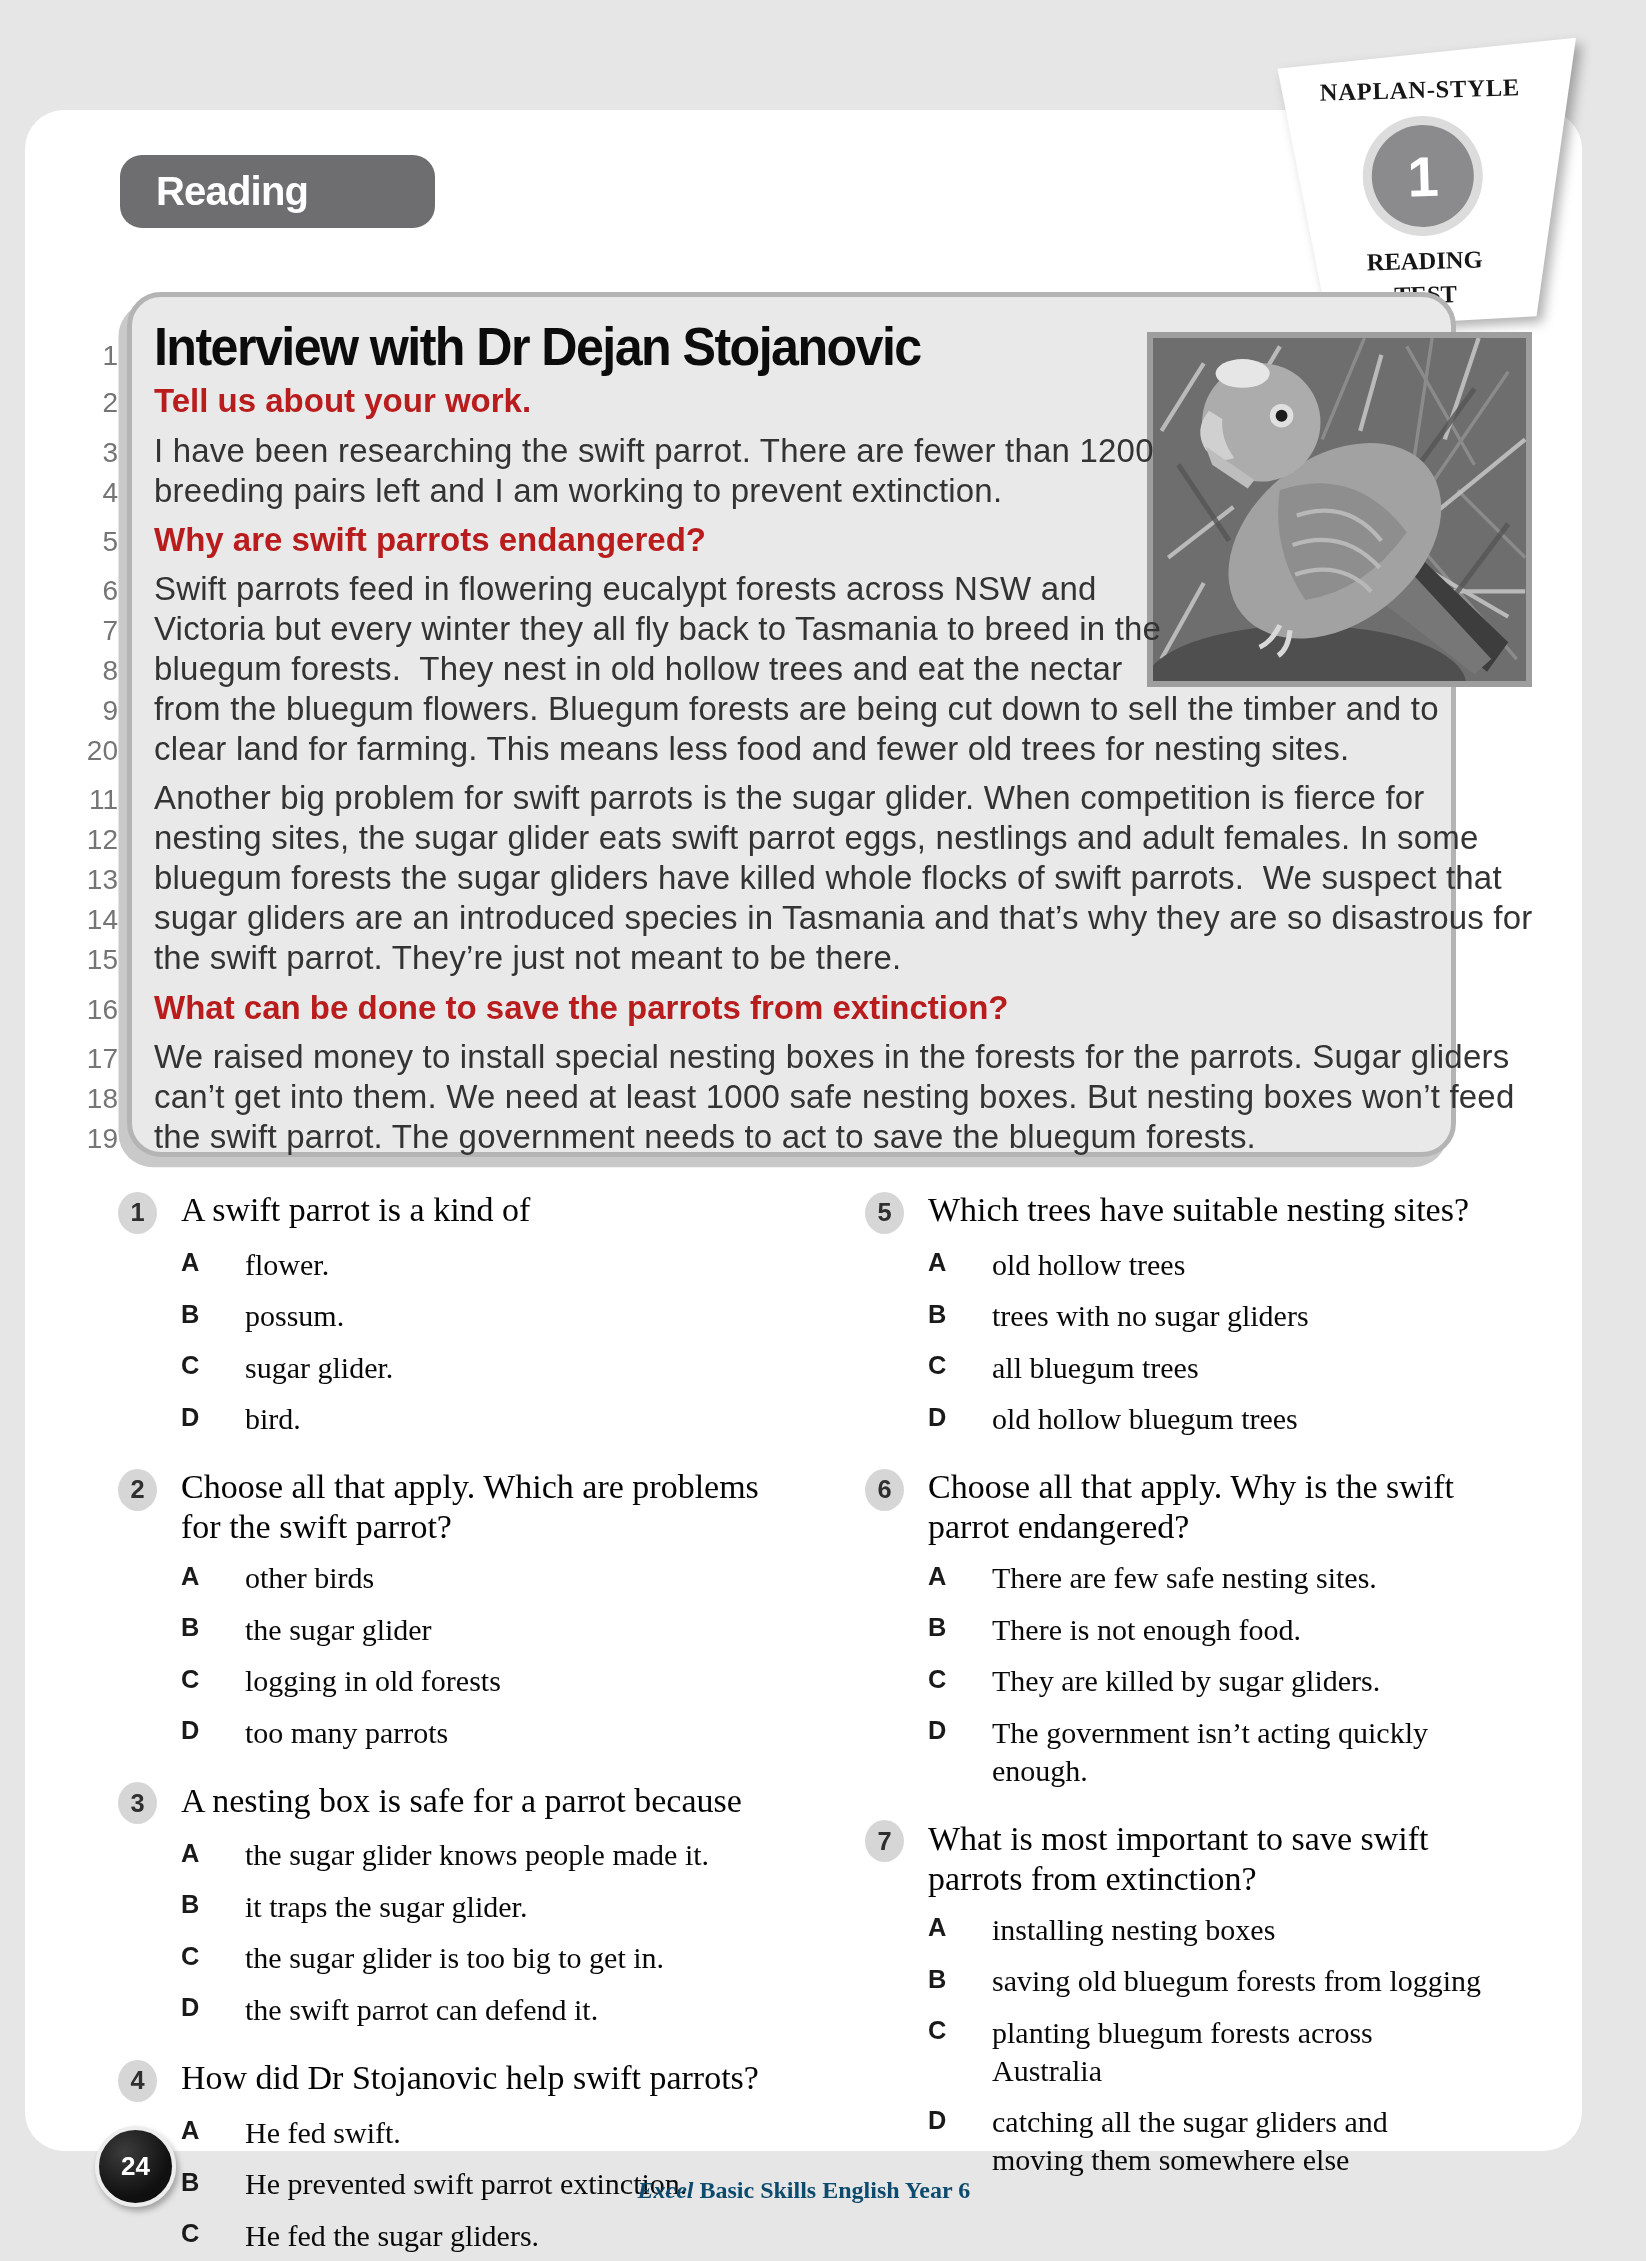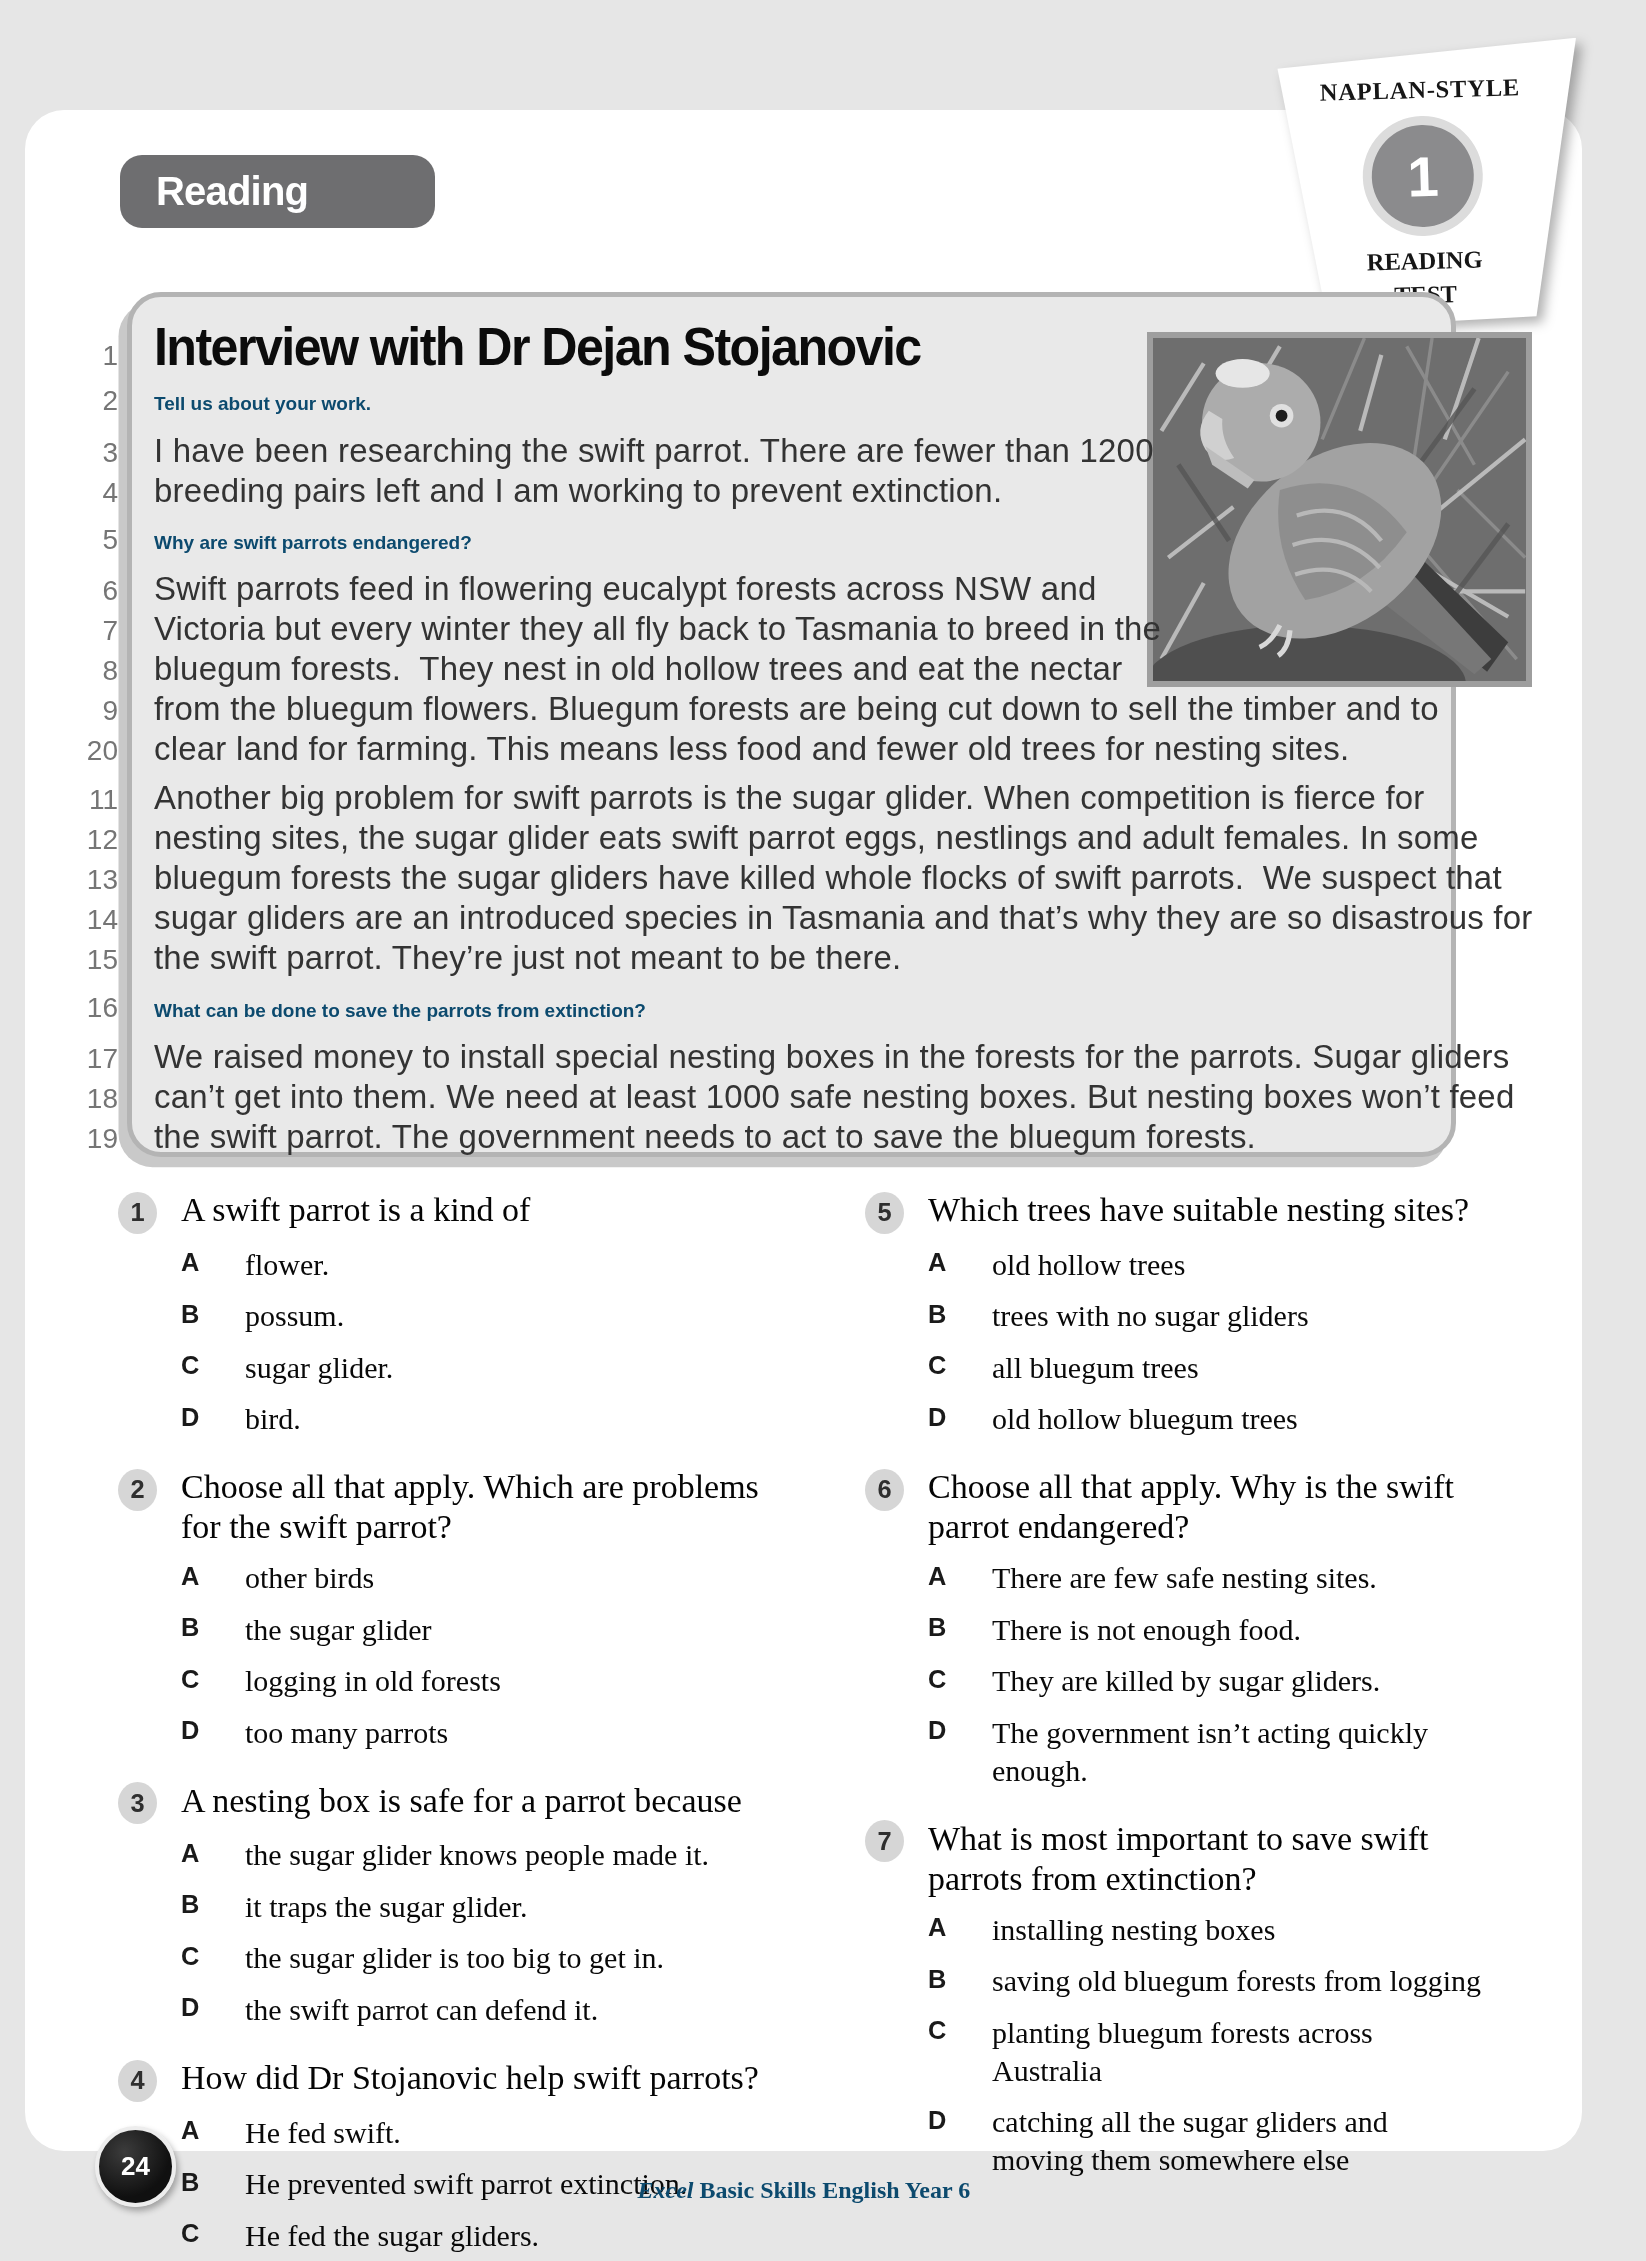--- a/index.html
+++ b/index.html
@@ -31,21 +31,21 @@
   
   .passage-box{position:absolute;left:127px;top:292px;width:1329px;height:865px;background:#e9e9e9;
                border:5.1px solid #b4b4b4;border-radius:34px;box-sizing:border-box;
                box-shadow:-8.5px 10.2px 0 #c9c9c9;}
   .passage-rows{position:absolute;left:80px;top:292px;width:1379px;padding-top:20.3px;}
   .p-row{display:flex;align-items:baseline;height:40px;line-height:40px;}
   .p-row.title{height:69px;line-height:69px;}
   .p-row.gap{margin-top:9.3px;}
   .l-num{width:38px;text-align:right;font-size:28px;color:#757575;flex:none;}
   .l-text{margin-left:36px;white-space:pre;font-size:33px;color:#333;letter-spacing:0.2px;}
-  .p-row.head .l-text{font-weight:700;font-size:19px;color:#0c4a6e;letter-spacing:0;}
+  .p-row.head .l-text{font-weight:700;font-size:33px;color:#b91c1c;letter-spacing:0;}
   .p-row.title .l-text{font-weight:700;font-size:54px;color:#0c0c0c;letter-spacing:-1.7px;
                        transform:scaleX(.93);transform-origin:left;}
 
   
   .photo{position:absolute;left:1147px;top:332px;width:385px;height:355px;border:6px solid #9e9e9e;
          box-sizing:border-box;background:#6e6e6e;}
   .photo svg{display:block;width:100%;height:100%;}
 
   
   .q-col{position:absolute;top:1190px;width:745px;}

